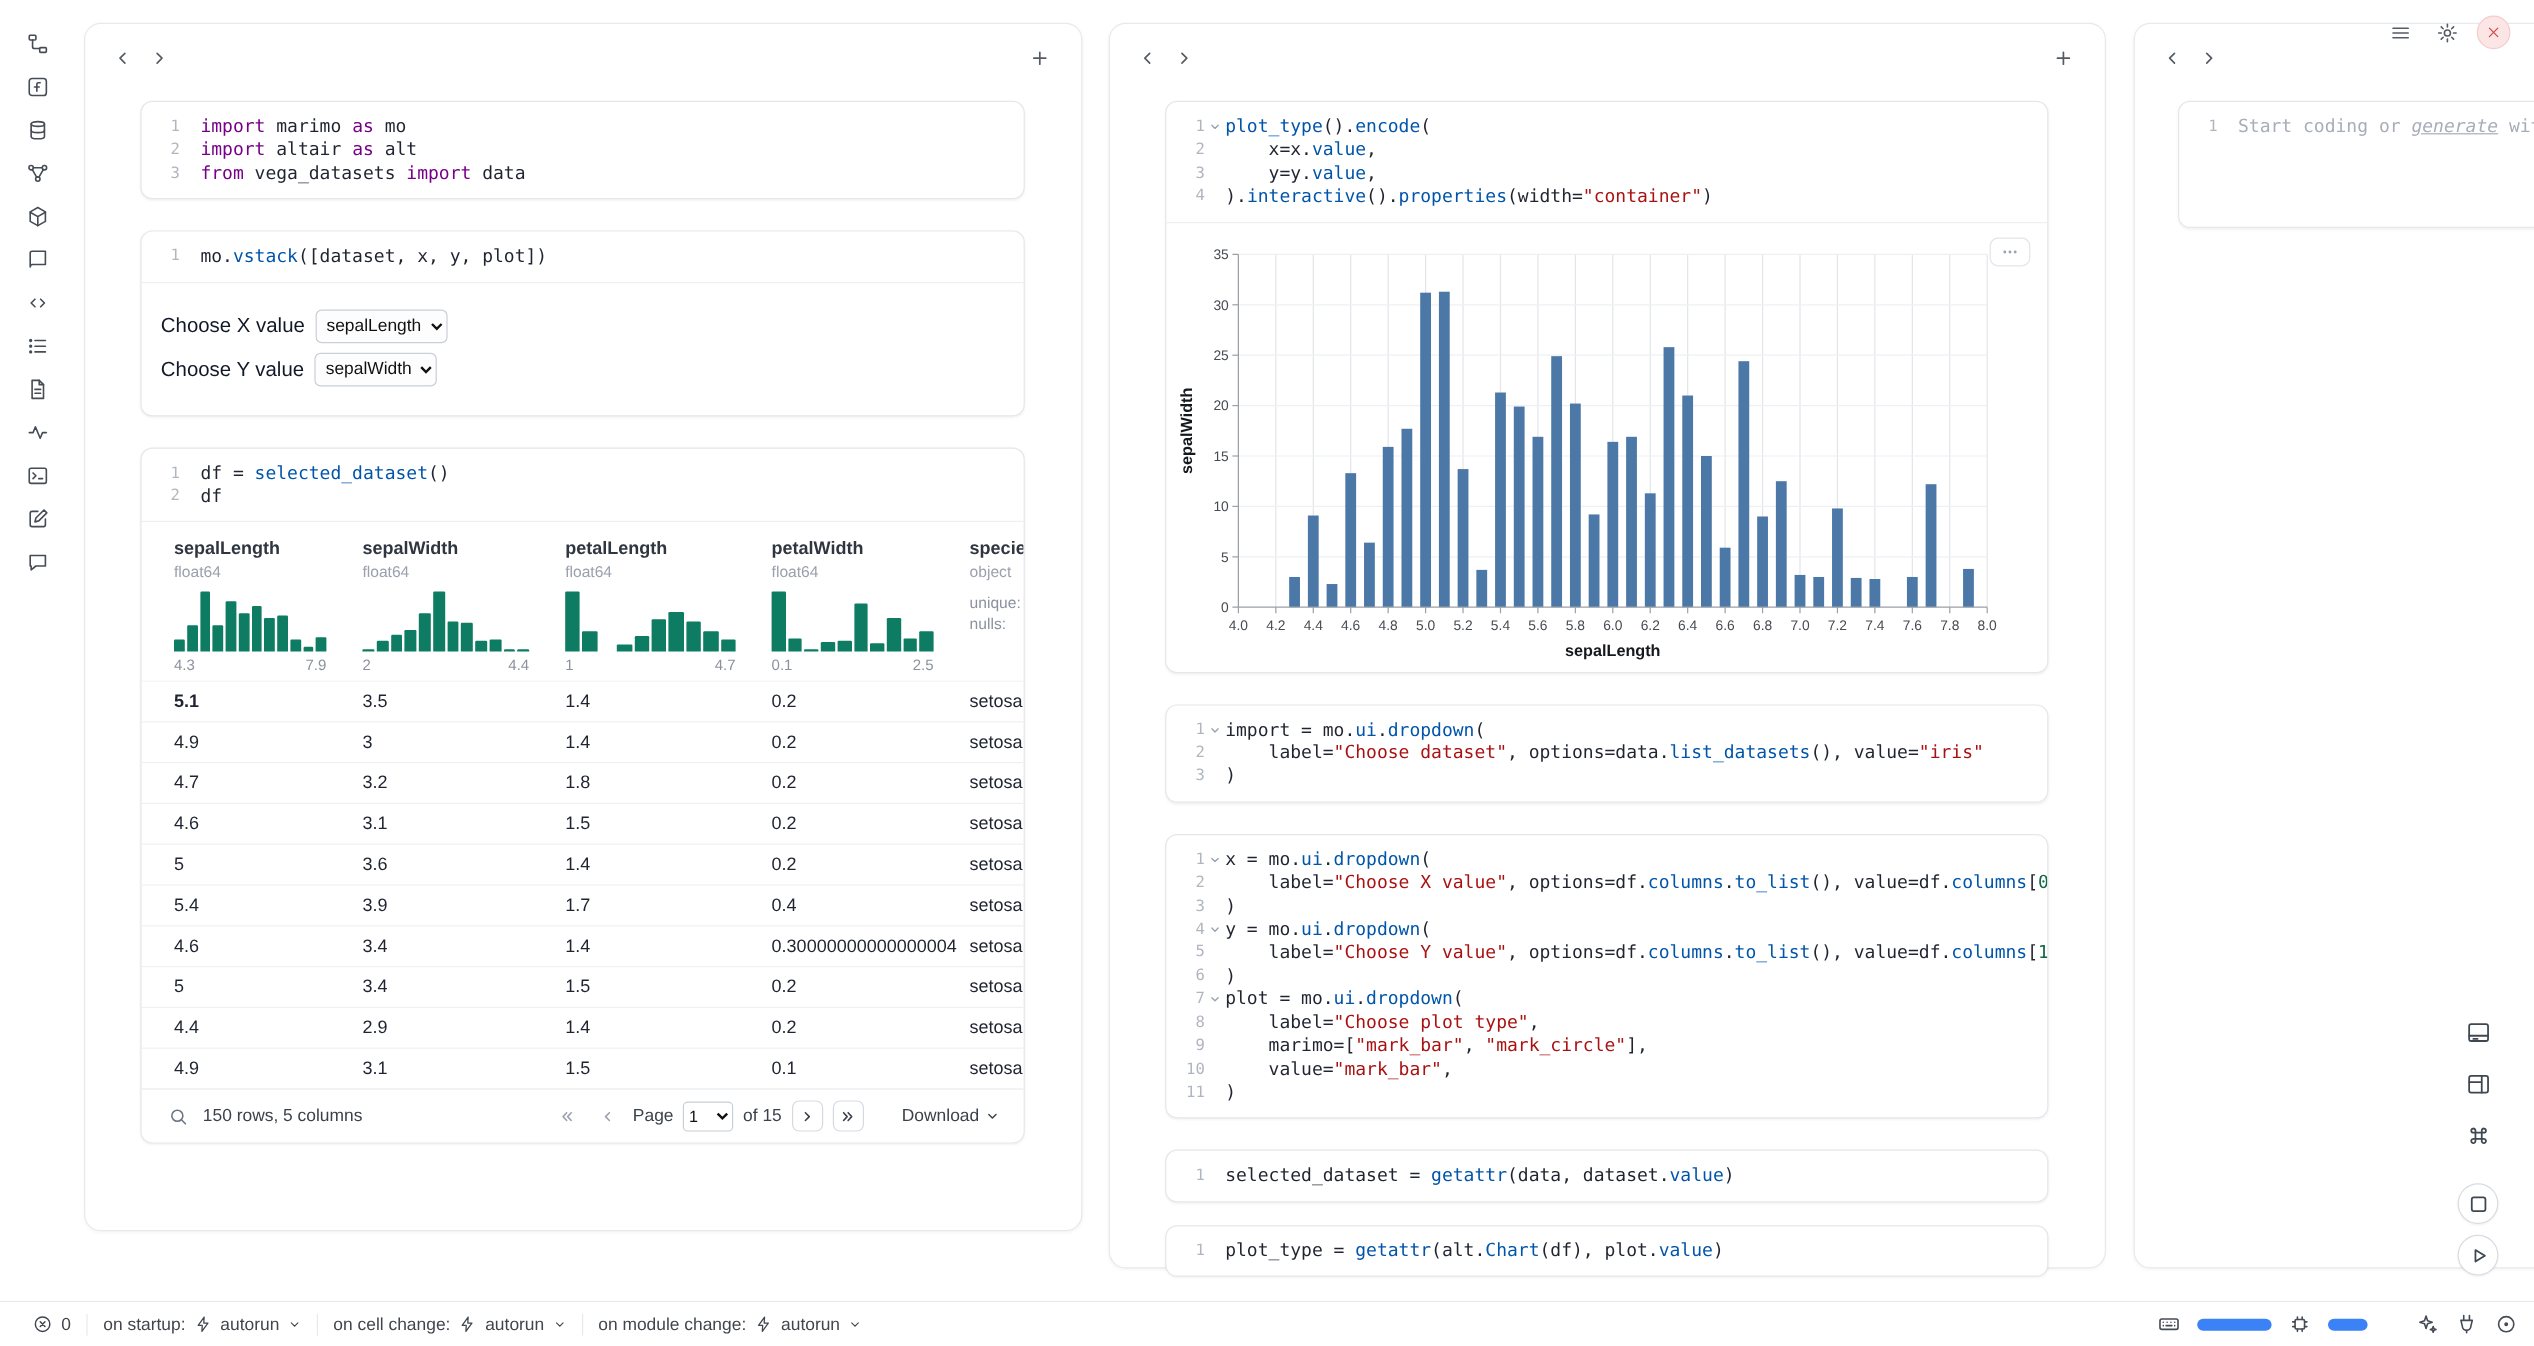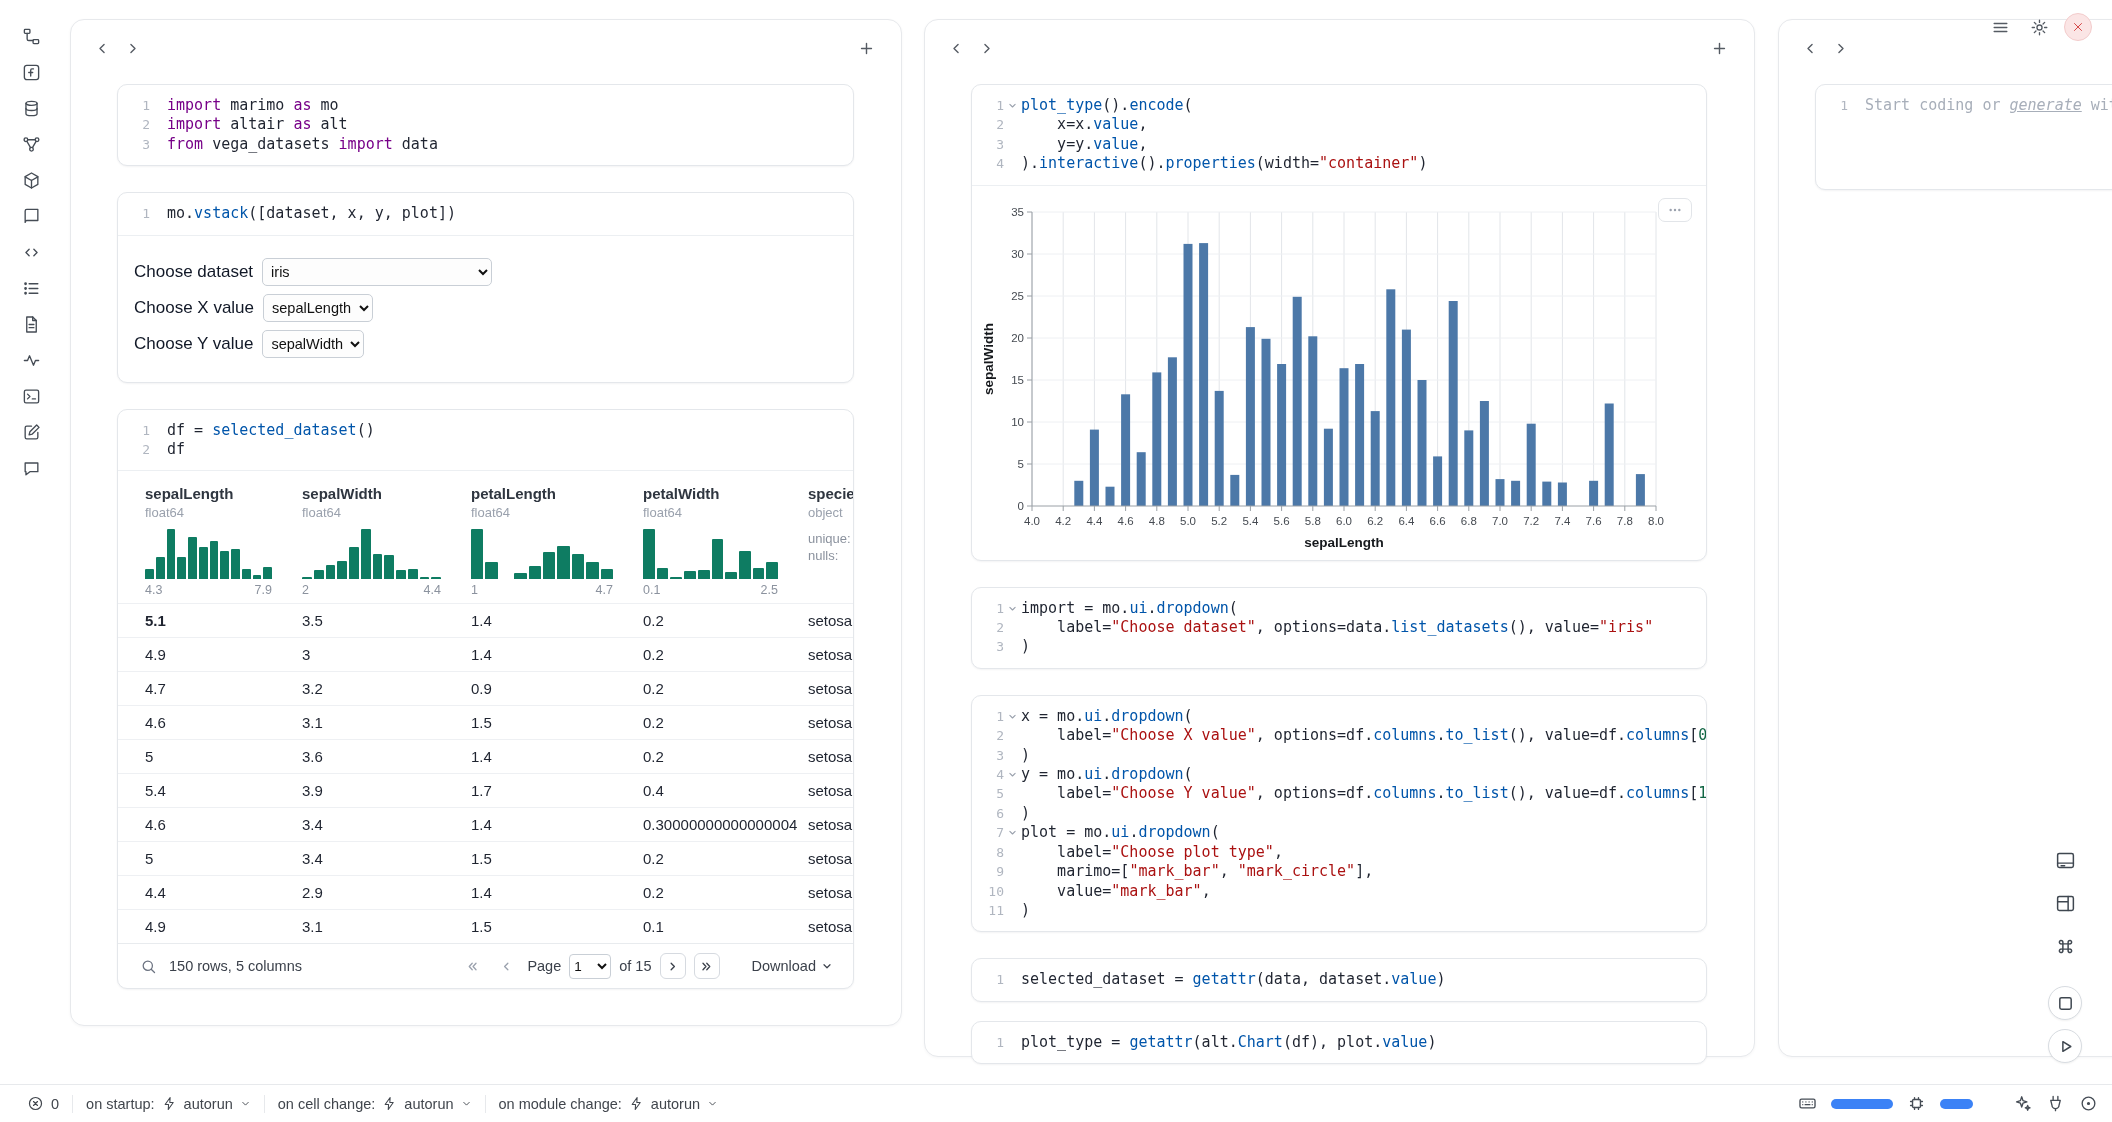--- a/index.html
+++ b/index.html
@@ -236,24 +236,20 @@
         </div>
     </div>
 
     <div class="cell">
       <div class="code">
           <div class="code-line"><span class="gutter">1</span><span class="fold"></span><span class="code-text"><span class="tok-pl">mo.</span><span class="tok-fn">vstack</span><span class="tok-pl">([dataset, x, y, plot])</span></span></div>
         </div>
       <div class="cell-output">
         <div>
             <div class="control-row">
-              <span>Choose dataset</span>
-              <select class="ctrl wide"><option>iris</option></select>
-            </div>
-            <div class="control-row">
               <span>Choose X value</span>
               <select class="ctrl"><option>sepalLength</option></select>
             </div>
             <div class="control-row">
               <span>Choose Y value</span>
               <select class="ctrl"><option>sepalWidth</option></select>
             </div>
           </div>
       </div>
     </div>
@@ -369,21 +365,21 @@
             <div class="trow">
               <span class="td" style="width: 157px;">4.9</span>
               <span class="td" style="width: 169px;">3</span>
               <span class="td" style="width: 172px;">1.4</span>
               <span class="td" style="width: 165px;">0.2</span>
               <span class="td" style="width: 150px;">setosa</span>
             </div>
             <div class="trow">
               <span class="td" style="width: 157px;">4.7</span>
               <span class="td" style="width: 169px;">3.2</span>
-              <span class="td" style="width: 172px;">0.9</span>
+              <span class="td" style="width: 172px;">1.8</span>
               <span class="td" style="width: 165px;">0.2</span>
               <span class="td" style="width: 150px;">setosa</span>
             </div>
             <div class="trow">
               <span class="td" style="width: 157px;">4.6</span>
               <span class="td" style="width: 169px;">3.1</span>
               <span class="td" style="width: 172px;">1.5</span>
               <span class="td" style="width: 165px;">0.2</span>
               <span class="td" style="width: 150px;">setosa</span>
             </div>

